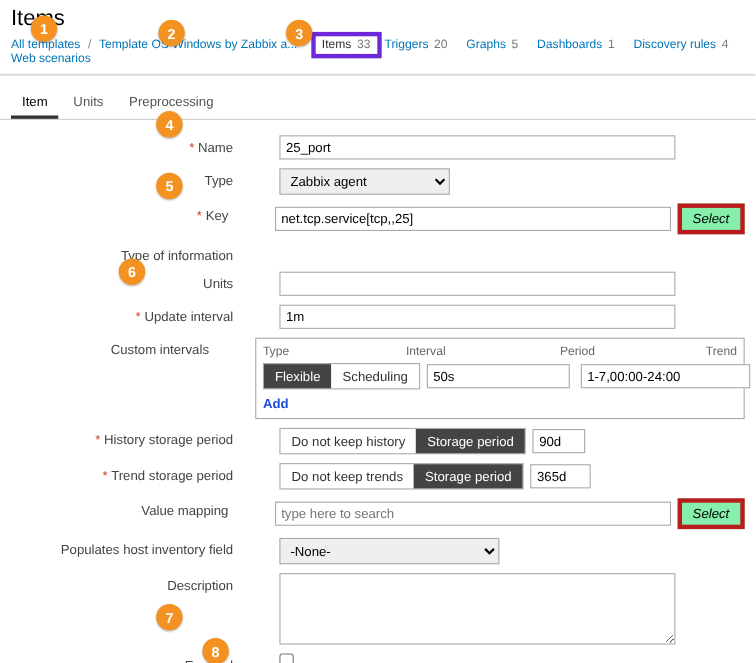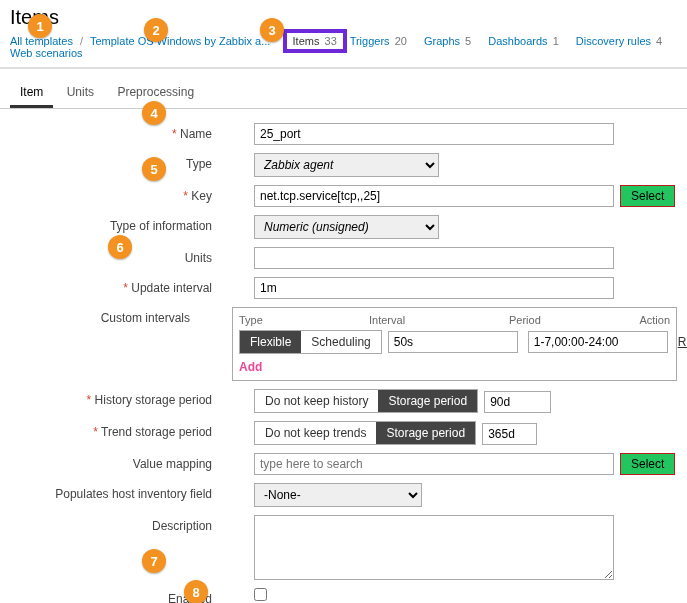--- a/index.html
+++ b/index.html
@@ -11,35 +11,35 @@
 .breadcrumb .current { border: 4px solid #6d28d9; padding: 2px 6px; color: #333; }
 .breadcrumb .item { margin-right: 14px; }
 .breadcrumb .sub { color: #777; margin-left:2px; }
 .tabs { padding: 6px 10px 0; border-bottom: 1px solid #ccc; margin-top:4px;}
 .tabs span { display: inline-block; padding: 6px 10px; font-size: 12px; color: #555; }
 .tabs .active { border-bottom: 3px solid #333; font-weight: normal; color:#000;}
 .form { padding: 14px 10px; }
 .row { display: flex; align-items: flex-start; margin-bottom: 8px; gap: 34px; }
 .label { width: 210px; text-align: right; padding-right: 8px; padding-top: 4px; font-size: 12px; color: #444; }
 .req::before { content: "* "; color: #d64531; }
-.field { flex: 1; display: flex; gap: 6px; align-items: flex-end; }
+.field { flex: 1; display: flex; gap: 6px; align-items: center; }
 input[type=text], select, textarea { border: 1px solid #aaa; padding: 3px 5px; font-size: 12px; font-family: inherit; }
 input[type=text].wide { width: 360px; }
-select.med { width: 185px; font-style: italic; }
-.btn { border: 1px solid #b91c1c; background: #22c55e; padding: 3px 10px; font-size: 12px; cursor: pointer; }
+select.med { width: 155px; }
+.btn { border: 4px solid #b91c1c; background: #86efac; padding: 3px 10px; font-size: 12px; cursor: pointer; font-style: italic; }
 .segmented { display: inline-flex; border: 1px solid #aaa; }
 .segmented span { padding: 4px 10px; font-size: 12px; cursor: pointer; }
 .segmented .on { background: #444; color: #fff; }
 .customint { border: 1px solid #aaa; width: 445px; padding: 6px; font-size: 12px; }
 .customint .head { display: flex; font-size: 11px; color: #666; margin-bottom: 4px; }
 .customint .head div:nth-child(1){width:130px;} .customint .head div:nth-child(2){width:140px;} .customint .head div:nth-child(3){width:120px;} .customint .head div:nth-child(4){flex:1;text-align:right;}
 .customint .rowi { display: flex; align-items: center; gap:0; }
 .customint input.small { width: 120px; margin-right: 10px; }
 .customint .remove { color: #333; text-decoration: underline; cursor: pointer; margin-left:auto; }
-.addlink { color: #ec4899; font-size: 12px; cursor: pointer; margin-top: 6px; display: block; font-weight: bold;}
+.addlink { color: #1d4ed8; font-size: 12px; cursor: pointer; margin-top: 6px; display: block; font-weight: bold;}
 .callout { position: absolute; width: 24px; height: 24px; border-radius: 50%; background: #f39220; color: #fff; font-weight: bold; font-size: 13px; display: flex; align-items: center; justify-content: center; box-shadow: 0 1px 2px rgba(0,0,0,.3); z-index: 10; }
 .rel { position: relative; }
 </style>
 </head>
 <body class="rel">
 
 <div class="callout" style="top:14px;left:28px">1</div>
 <div class="callout" style="top:18px;left:144px">2</div>
 <div class="callout" style="top:18px;left:260px">3</div>
 <div class="callout" style="top:101px;left:142px">4</div>
@@ -84,23 +84,20 @@
   </div>
   <div class="row">
     <div class="label req">Key</div>
     <div class="field">
       <input type="text" class="wide" value="net.tcp.service[tcp,,25]" style="">
       <button class="btn">Select</button>
     </div>
   </div>
   <div class="row">
     <div class="label">Type of information</div>
-    <div class="field">
-        <select class="med"><option>Numeric (unsigned)</option></select>
-      </div>
   </div>
   <div class="row">
     <div class="label">Units</div>
     <div class="field">
         <input type="text" class="wide" value="" style="">
       </div>
   </div>
   <div class="row">
     <div class="label req">Update interval</div>
     <div class="field">
@@ -108,43 +105,43 @@
       </div>
   </div>
   <div class="row">
     <div class="label">Custom intervals</div>
     <div class="field">
       <div class="customint">
         <div class="head">
           <div>Type</div>
             <div>Interval</div>
             <div>Period</div>
-            <div>Action</div>
+            <div>Trend</div>
         </div>
         <div class="rowi">
           <span class="segmented">
             <span class="on">Flexible</span>
             <span>Scheduling</span>
           </span>
           <input type="text" class="small" style="width: 130px; margin-left: 6px;" value="50s">
-          <input type="text" class="small" style="width: 140px;" value="1-7,00:00-24:00">
+          <input type="text" class="small" style="width: 154px;" value="1-7,00:00-24:00">
           <span class="remove">Remove</span>
         </div>
         <span class="addlink">Add</span>
       </div>
     </div>
   </div>
   <div class="row">
     <div class="label req">History storage period</div>
     <div class="field">
       <span class="segmented">
         <span>Do not keep history</span>
         <span class="on">Storage period</span>
       </span>
-      <input type="text" style="width: 67px;" value="90d">
+      <input type="text" style="width: 48px;" value="90d">
     </div>
   </div>
   <div class="row">
     <div class="label req">Trend storage period</div>
     <div class="field">
       <span class="segmented">
         <span>Do not keep trends</span>
         <span class="on">Storage period</span>
       </span>
       <input type="text" style="width: 55px;" value="365d">
@@ -153,21 +150,21 @@
   <div class="row">
     <div class="label">Value mapping</div>
     <div class="field">
       <input type="text" class="wide" placeholder="type here to search" style="">
       <button class="btn">Select</button>
     </div>
   </div>
   <div class="row">
     <div class="label">Populates host inventory field</div>
     <div class="field">
-        <select style="width:168px"><option>-None-</option></select>
+        <select style="width:200px"><option>-None-</option></select>
       </div>
   </div>
   <div class="row">
     <div class="label">Description</div>
     <div class="field">
         <textarea style="width: 360px; height: 65px;"></textarea>
       </div>
   </div>
   <div class="row">
     <div class="label">Enabled</div>

